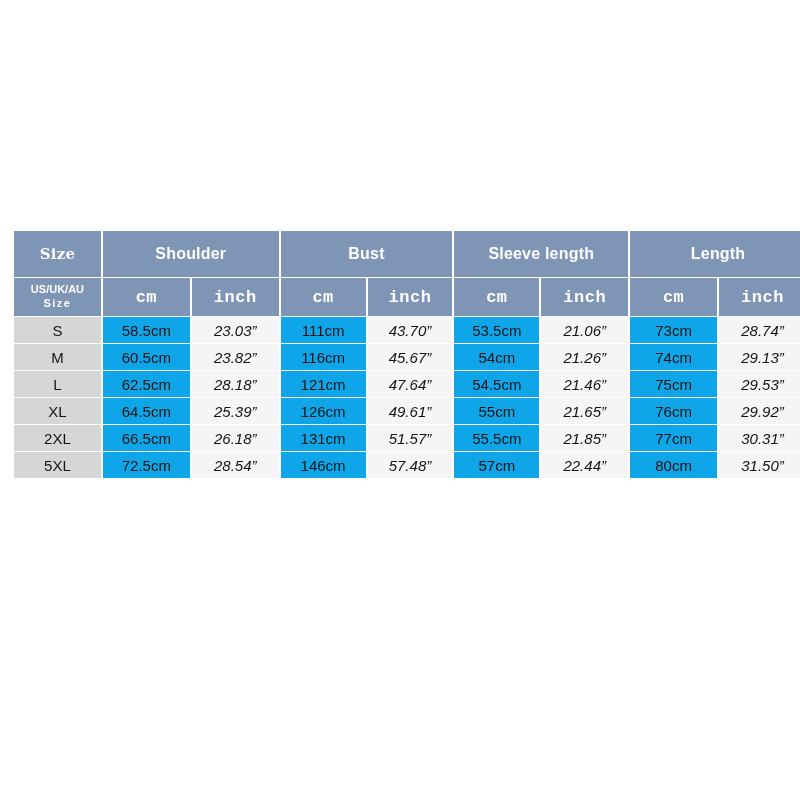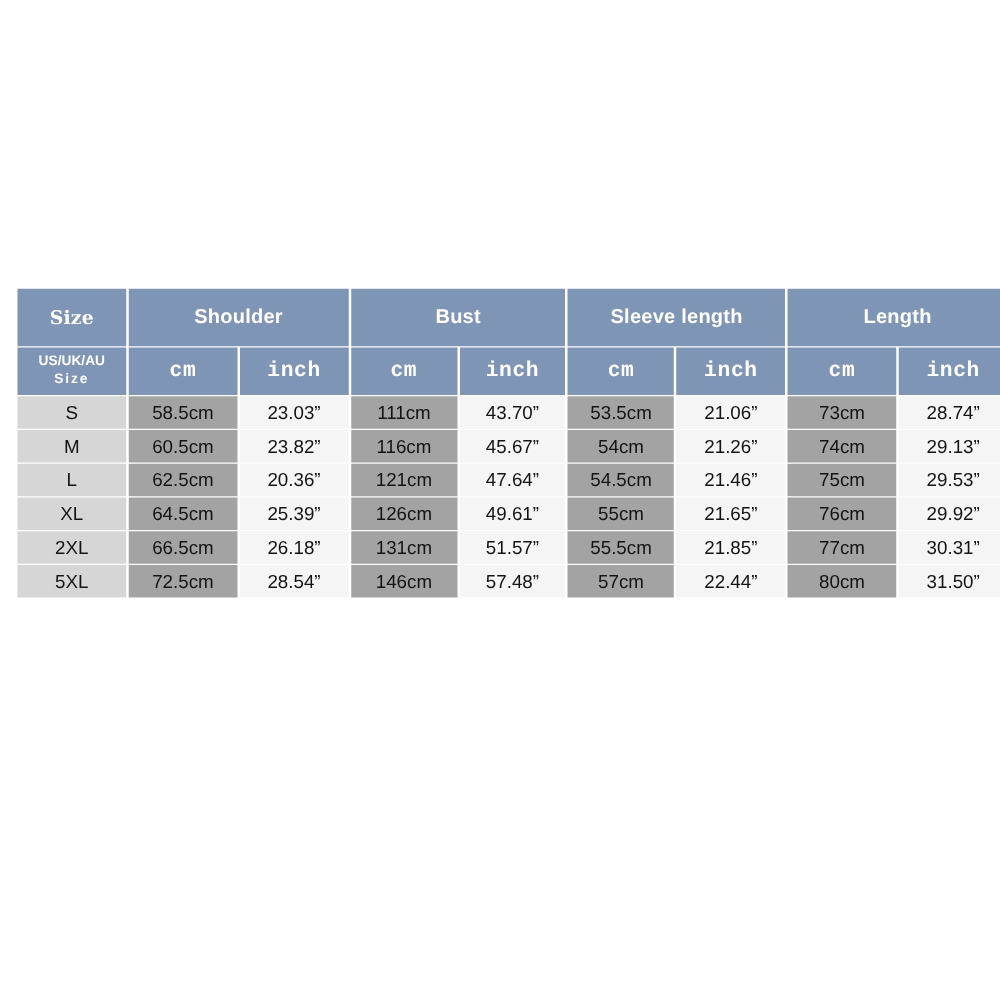--- a/index.html
+++ b/index.html
@@ -77,26 +77,27 @@
     font-size: 15px;
     color: #141414;
     white-space: nowrap;
   }
 
   td.size-cell {
     background: #d6d6d6;
     font-size: 15px;
   }
   td.cm-cell {
-    background: #a3a3a3;
+    background: #0ea5e9;
     font-size: 15px;
   }
   td.inch-cell {
     background: #f5f5f5;
     font-size: 15px;
+    font-style: italic;
   }
 </style>
 </head>
 <body>
 
 <div id="chart-wrap">
   <table class="size-table">
     <colgroup>
       <col style="width:86px">
       <col style="width:86px">
@@ -147,21 +148,21 @@
           <td class="cm-cell">116cm</td>
           <td class="inch-cell">45.67”</td>
           <td class="cm-cell">54cm</td>
           <td class="inch-cell">21.26”</td>
           <td class="cm-cell">74cm</td>
           <td class="inch-cell">29.13”</td>
         </tr>
         <tr>
           <td class="size-cell">L</td>
           <td class="cm-cell">62.5cm</td>
-          <td class="inch-cell">20.36”</td>
+          <td class="inch-cell">28.18”</td>
           <td class="cm-cell">121cm</td>
           <td class="inch-cell">47.64”</td>
           <td class="cm-cell">54.5cm</td>
           <td class="inch-cell">21.46”</td>
           <td class="cm-cell">75cm</td>
           <td class="inch-cell">29.53”</td>
         </tr>
         <tr>
           <td class="size-cell">XL</td>
           <td class="cm-cell">64.5cm</td>

